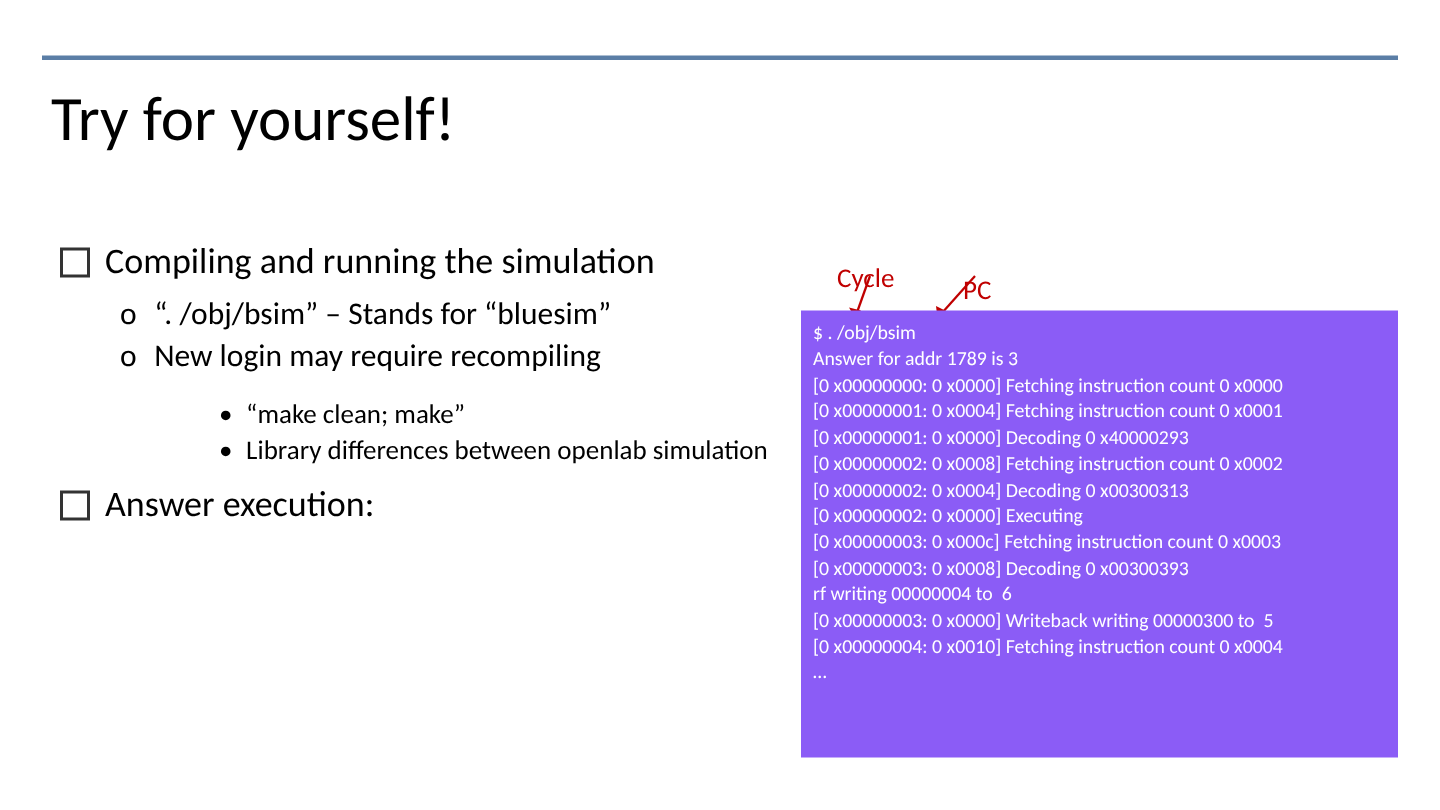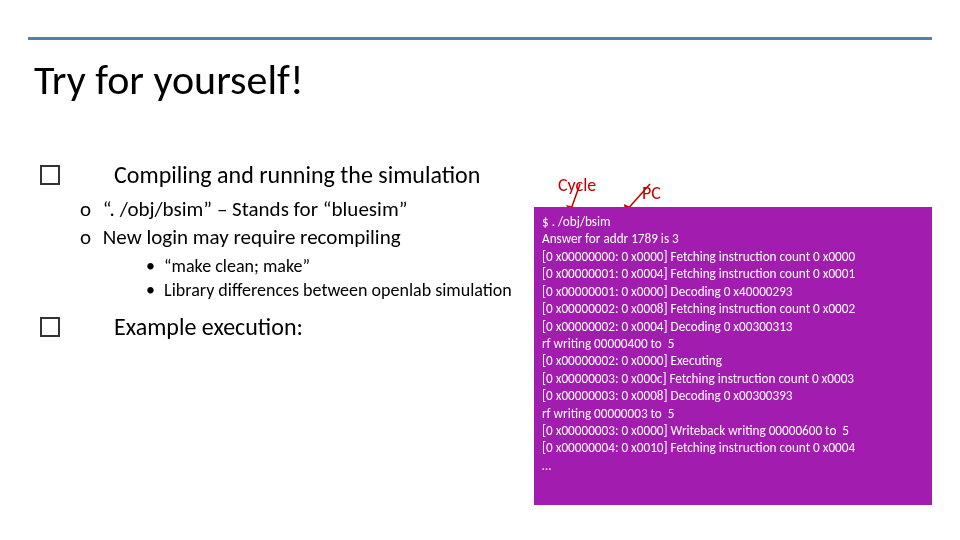--- a/index.html
+++ b/index.html
@@ -34,21 +34,20 @@
   .content {
     position: absolute;
     top: 160px;
     left: 40px;
     width: 480px;
   }
   .qline {
     display: flex;
     align-items: flex-start;
     margin-bottom: 6px;
-    gap: 44px;
   }
   .qbox {
     width: 16px;
     height: 16px;
     border: 2px solid #333;
     margin-right: 10px;
     margin-top: 5px;
     flex: 0 0 auto;
   }
   .qtext {
@@ -59,21 +58,21 @@
   }
   .oline {
     font-size: 21px;
     line-height: 1.35;
   }
   .ocirc {
     display: inline-block;
     width: 18px;
   }
   .blist {
-    margin: 2px 0 8px 66px;
+    margin: 12px 0 8px 66px;
   }
   .bline {
     font-size: 18px;
     line-height: 1.35;
   }
   .bdot {
     display: inline-block;
     width: 14px;
   }
   .labels {
@@ -101,21 +100,21 @@
     width: 200px;
     height: 40px;
     pointer-events: none;
   }
   .terminal {
     position: absolute;
     top: 207px;
     left: 534px;
     width: 398px;
     height: 298px;
-    background: #a21caf;
+    background: #8b5cf6;
     color: #fff;
     font-family: "Calibri", "Segoe UI", Arial, sans-serif;
     font-size: 13.2px;
     line-height: 1.32;
     padding: 6px 8px;
     box-sizing: border-box;
     overflow: hidden;
   }
   .terminal .tline {
     white-space: pre;
@@ -151,21 +150,21 @@
       </div>
       <div class="bline">
         <span class="bdot">•</span>
         <span>Library differences between openlab simulation</span>
       </div>
     </div>
   </div>
 
   <div class="qline">
     <span class="qbox"></span>
-    <span class="qtext">Example execution:</span>
+    <span class="qtext">Answer execution:</span>
   </div>
 
 </div>
 
 <div class="labels">
   <span class="label-cycle">Cycle</span>
   <span class="label-pc">PC</span>
 </div>
 
 <svg class="arrows" width="200" height="40">
@@ -176,21 +175,20 @@
 </svg>
 
 <div class="terminal">
   <div class="tline">$ . /obj/bsim</div>
   <div class="tline">Answer for addr 1789 is 3</div>
   <div class="tline">[0 x00000000: 0 x0000] Fetching instruction count 0 x0000</div>
   <div class="tline">[0 x00000001: 0 x0004] Fetching instruction count 0 x0001</div>
   <div class="tline">[0 x00000001: 0 x0000] Decoding 0 x40000293</div>
   <div class="tline">[0 x00000002: 0 x0008] Fetching instruction count 0 x0002</div>
   <div class="tline">[0 x00000002: 0 x0004] Decoding 0 x00300313</div>
-  <div class="tline">rf writing 00000400 to  5</div>
   <div class="tline">[0 x00000002: 0 x0000] Executing</div>
   <div class="tline">[0 x00000003: 0 x000c] Fetching instruction count 0 x0003</div>
   <div class="tline">[0 x00000003: 0 x0008] Decoding 0 x00300393</div>
-  <div class="tline">rf writing 00000003 to  5</div>
-  <div class="tline">[0 x00000003: 0 x0000] Writeback writing 00000600 to  5</div>
+  <div class="tline">rf writing 00000004 to  6</div>
+  <div class="tline">[0 x00000003: 0 x0000] Writeback writing 00000300 to  5</div>
   <div class="tline">[0 x00000004: 0 x0010] Fetching instruction count 0 x0004</div>
   <div class="tline">…</div>
 </div>
 
 </body></html>

